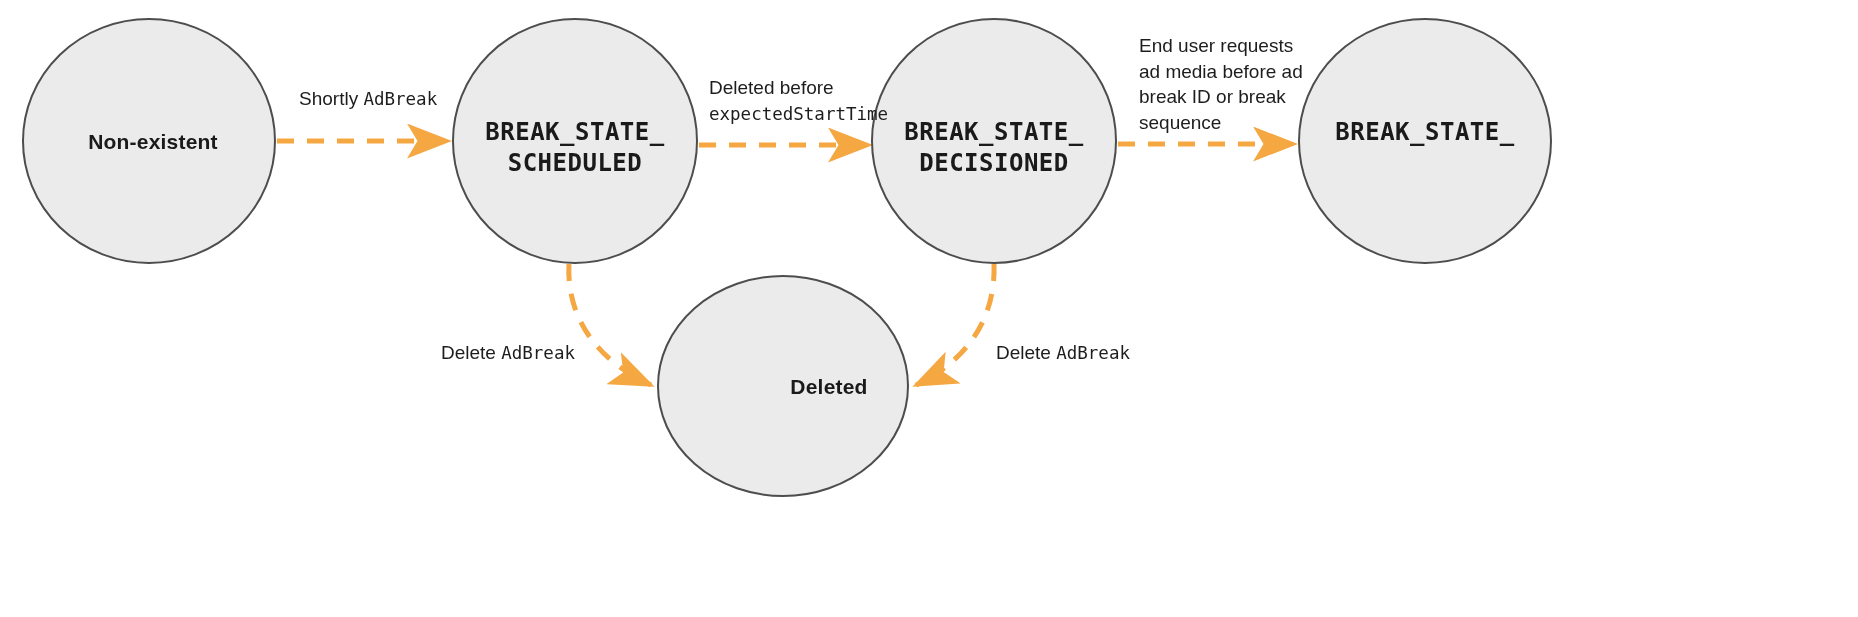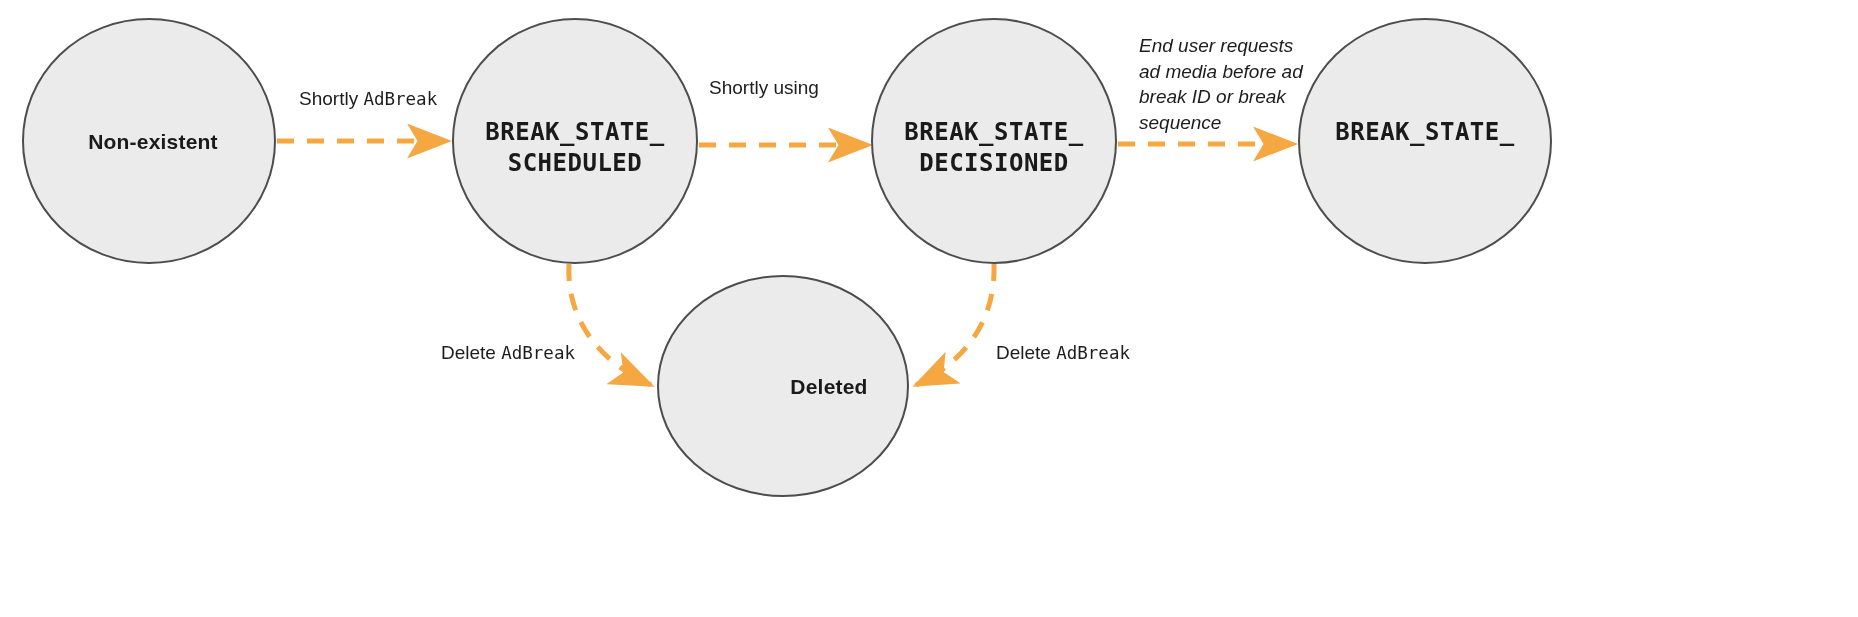--- a/index.html
+++ b/index.html
@@ -105,19 +105,19 @@
       </div>
       <div class="node-label mono" style="left: 1299px; width: 252px; top: 116.5px;">
         <span class="line">BREAK_STATE_</span>
       </div>
       <div class="node-label sans" style="left: 658px; width: 250px; top: 372.5px; padding-left: 46px;">
         <span class="line">Deleted</span>
       </div>
     </div>
   <div id="edge-labels-layer">
       <div class="edge-label" style="left: 299px; top: 86px;"><span class="lbl-line"><span>Shortly </span><span class="mono-frag">AdBreak</span></span></div>
-      <div class="edge-label" style="left: 709px; top: 75px;"><span class="lbl-line"><span>Shortly using</span></span></div>
-      <div class="edge-label" style="left: 1139px; top: 33px; font-style: italic;"><span class="lbl-line"><span>End user requests</span></span><span class="lbl-line"><span>ad media before ad</span></span><span class="lbl-line"><span>break ID or break</span></span><span class="lbl-line"><span>sequence</span></span></div>
+      <div class="edge-label" style="left: 709px; top: 75px;"><span class="lbl-line"><span>Deleted before</span></span><span class="lbl-line"><span class="mono-frag">expectedStartTime</span></span></div>
+      <div class="edge-label" style="left: 1139px; top: 33px;"><span class="lbl-line"><span>End user requests</span></span><span class="lbl-line"><span>ad media before ad</span></span><span class="lbl-line"><span>break ID or break</span></span><span class="lbl-line"><span>sequence</span></span></div>
       <div class="edge-label" style="left: 441px; top: 340px;"><span class="lbl-line"><span>Delete </span><span class="mono-frag">AdBreak</span></span></div>
       <div class="edge-label" style="left: 996px; top: 340px;"><span class="lbl-line"><span>Delete </span><span class="mono-frag">AdBreak</span></span></div>
     </div>
 
 </div>
 
 </body></html>

